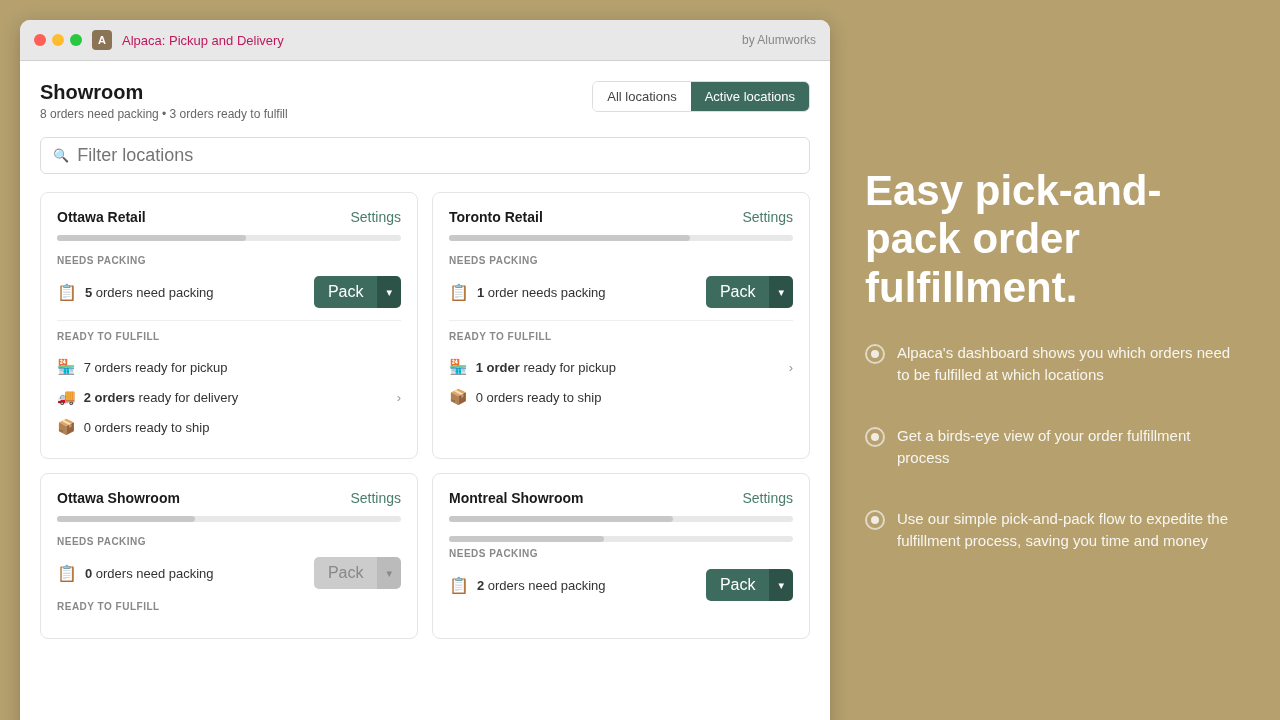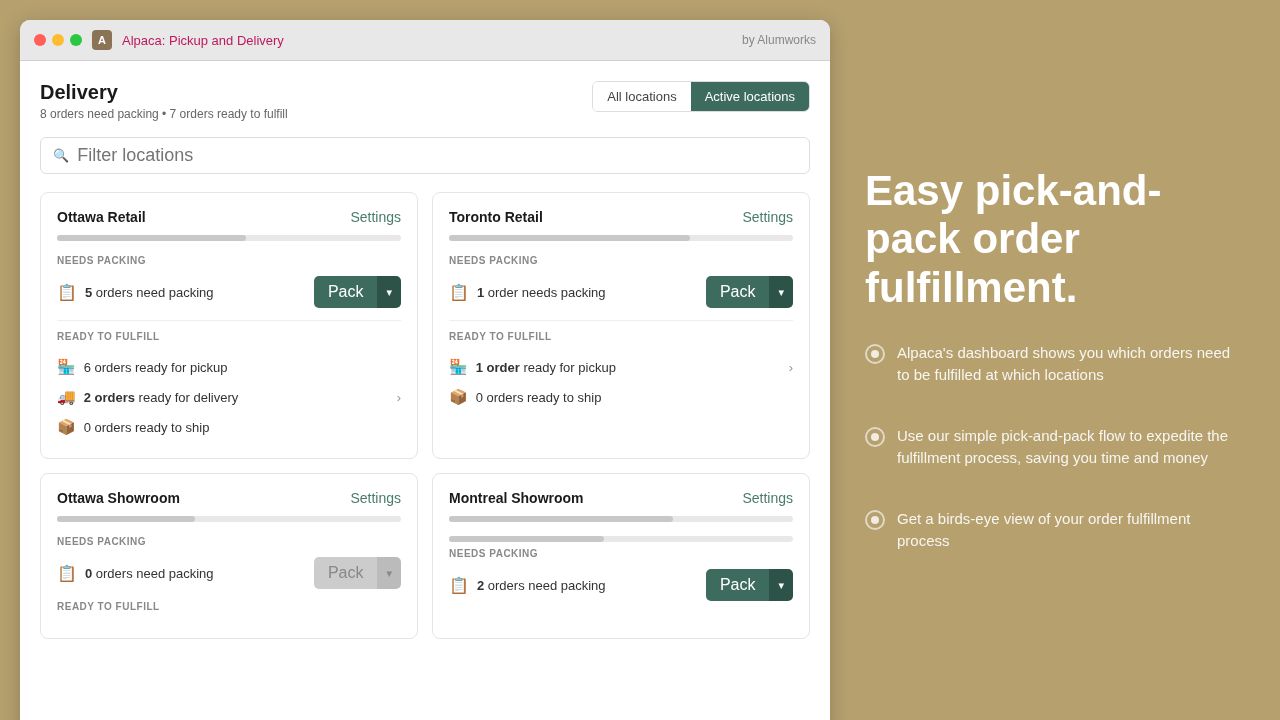--- a/index.html
+++ b/index.html
@@ -380,22 +380,22 @@
     </div>
     <div class="app-logo">A</div>
     <span class="app-title">Alpaca: Pickup and Delivery</span>
     <span class="by-label">by Alumworks</span>
   </div>
 
   <div class="browser-content">
 
     <div class="dashboard-header">
       <div>
-        <div class="dashboard-title">Delivery</div>
-        <div class="dashboard-subtitle">8 orders need packing • 7 orders ready to fulfill</div>
+        <div class="dashboard-title">Showroom</div>
+        <div class="dashboard-subtitle">8 orders need packing • 3 orders ready to fulfill</div>
       </div>
       <div class="location-tabs">
         <button class="tab-btn">All locations</button>
         <button class="tab-btn active">Active locations</button>
       </div>
     </div>
 
     <div class="search-bar">
       <span class="search-icon">🔍</span>
       <input class="search-input" type="text" placeholder="Filter locations" style="">
@@ -420,21 +420,21 @@
           <div class="pack-btn-group">
             <button class="pack-btn">Pack</button>
             <button class="pack-dropdown">▾</button>
           </div>
         </div>
         <div class="divider"></div>
         <div class="section-label">READY TO FULFILL</div>
         <div class="fulfill-row">
           <div class="fulfill-left">
             <span class="fulfill-icon">🏪</span>
-            <span>6 orders ready for pickup</span>
+            <span>7 orders ready for pickup</span>
           </div>
         </div>
         <div class="fulfill-row">
           <div class="fulfill-left">
             <span class="fulfill-icon">🚚</span>
             <span><strong>2 orders</strong> ready for delivery</span>
           </div>
           <span class="chevron-right">›</span>
         </div>
         <div class="fulfill-row">
@@ -537,22 +537,22 @@
     <li class="feature-item">
       <div class="feature-bullet">
         <div class="feature-bullet-inner"></div>
       </div>
       <span class="feature-text">Alpaca's dashboard shows you which orders need to be fulfilled at which locations</span>
     </li>
     <li class="feature-item">
       <div class="feature-bullet">
         <div class="feature-bullet-inner"></div>
       </div>
-      <span class="feature-text">Use our simple pick-and-pack flow to expedite the fulfillment process, saving you time and money</span>
+      <span class="feature-text">Get a birds-eye view of your order fulfillment process</span>
     </li>
     <li class="feature-item">
       <div class="feature-bullet">
         <div class="feature-bullet-inner"></div>
       </div>
-      <span class="feature-text">Get a birds-eye view of your order fulfillment process</span>
+      <span class="feature-text">Use our simple pick-and-pack flow to expedite the fulfillment process, saving you time and money</span>
     </li>
   </ul>
 </div>
 
 </body></html>

